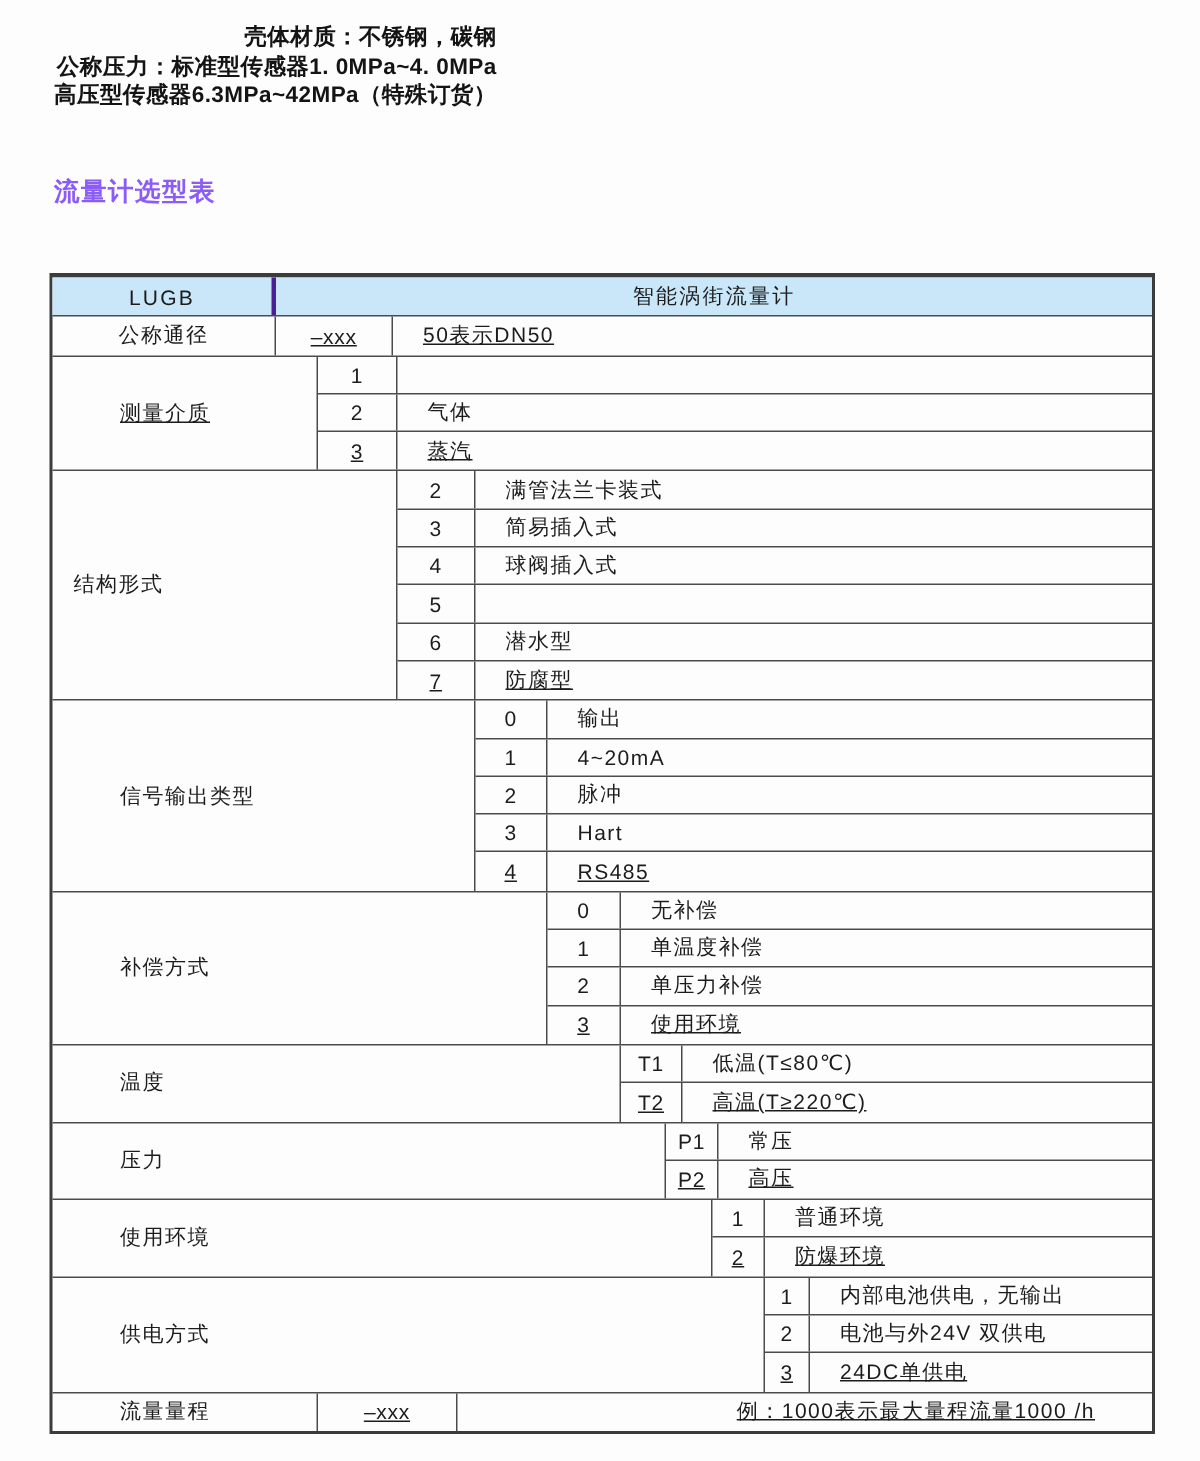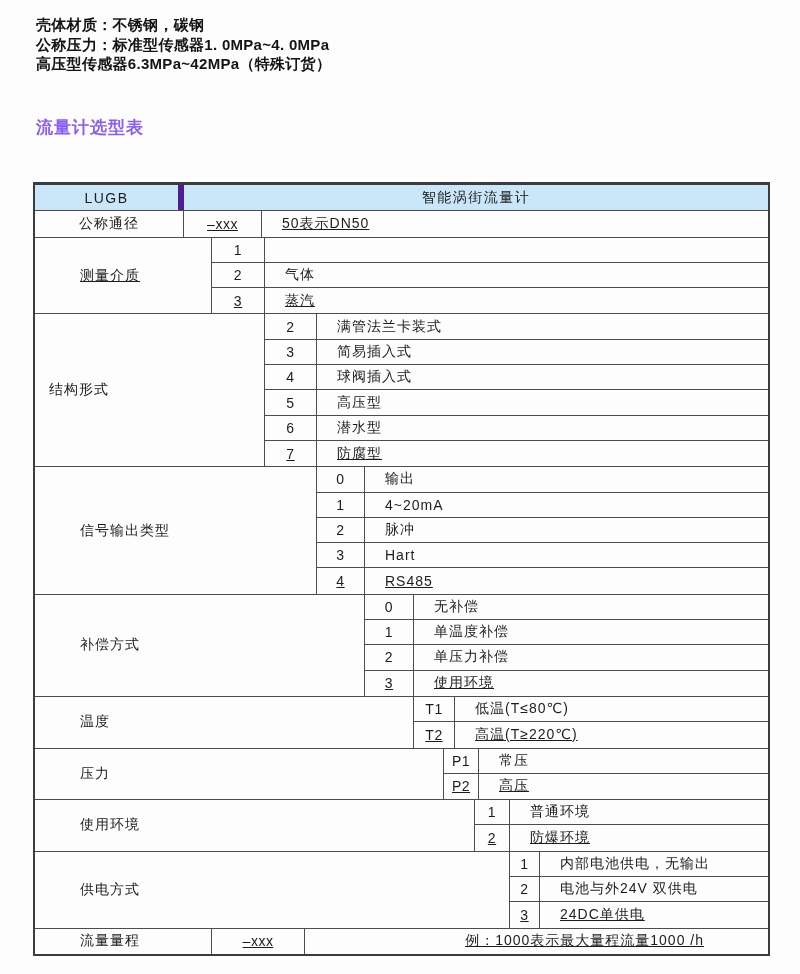--- a/index.html
+++ b/index.html
@@ -7,20 +7,21 @@
     width:800px;height:974px;
     background:#f2f2f2;
     font-family:"Liberation Sans","DejaVu Sans",sans-serif;
   }
   .page{
     position:relative;
     width:800px;height:974px;
     background:#fdfdfd;
     overflow:hidden;
     color:#1c1c1c;
+    text-align:right;
   }
   
   .intro{
     position:absolute;left:36px;top:15px;
     font-size:15px;line-height:19.5px;
     font-weight:600;color:#141414;
     letter-spacing:.3px;
   }
   
   .heading{
@@ -58,29 +59,29 @@
     display:flex;align-items:center;justify-content:center;
     letter-spacing:.5px;
   }
   .desc{
     flex:1 1 auto;box-sizing:border-box;min-width:0;
     display:flex;align-items:center;
     padding-left:20px;
     letter-spacing:1px;
     white-space:nowrap;
   }
-  .desc.right{justify-content:flex-end;padding-right:64px;}
+  .desc.right{justify-content:flex-end;padding-right:38px;}
   
   .sec.header .hcell{
     background:#c9e7f8;
     height:25.3px;box-sizing:border-box;
     display:flex;align-items:center;justify-content:center;
     letter-spacing:1.5px;
   }
-  .sec.header .h1{flex:0 0 149px;border-right:6px solid #4c1d95;}
+  .sec.header .h1{flex:0 0 149px;border-right:3px solid #4c1d95;}
   .sec.header .h2{flex:1 1 auto;}
   
   .s1 .lbl{flex-basis:149px;padding-left:0;justify-content:center;}
   .s1 .code{flex-basis:78px;}
   .s2 .lbl{flex-basis:177px;text-decoration:underline;}  .s2 .code{flex-basis:53px;}
   .s3 .lbl{flex-basis:230px;padding-left:14px;}  .s3 .code{flex-basis:52px;}
   .s4 .lbl{flex-basis:282px;}  .s4 .code{flex-basis:48px;}
   .s5 .lbl{flex-basis:330px;}  .s5 .code{flex-basis:49px;}
   .s6 .lbl{flex-basis:379px;}  .s6 .code{flex-basis:41px;}
   .s7 .lbl{flex-basis:409px;}  .s7 .code{flex-basis:35px;}
@@ -145,21 +146,20 @@
         <div class="row">
           <div class="code">3</div>
           <div class="desc">简易插入式</div>
         </div>
         <div class="row">
           <div class="code">4</div>
           <div class="desc">球阀插入式</div>
         </div>
         <div class="row">
           <div class="code">5</div>
-          <div class="desc">高压型</div>
         </div>
         <div class="row">
           <div class="code">6</div>
           <div class="desc">潜水型</div>
         </div>
         <div class="row">
           <div class="code">7</div>
           <div class="desc">防腐型</div>
         </div>
       </div>

